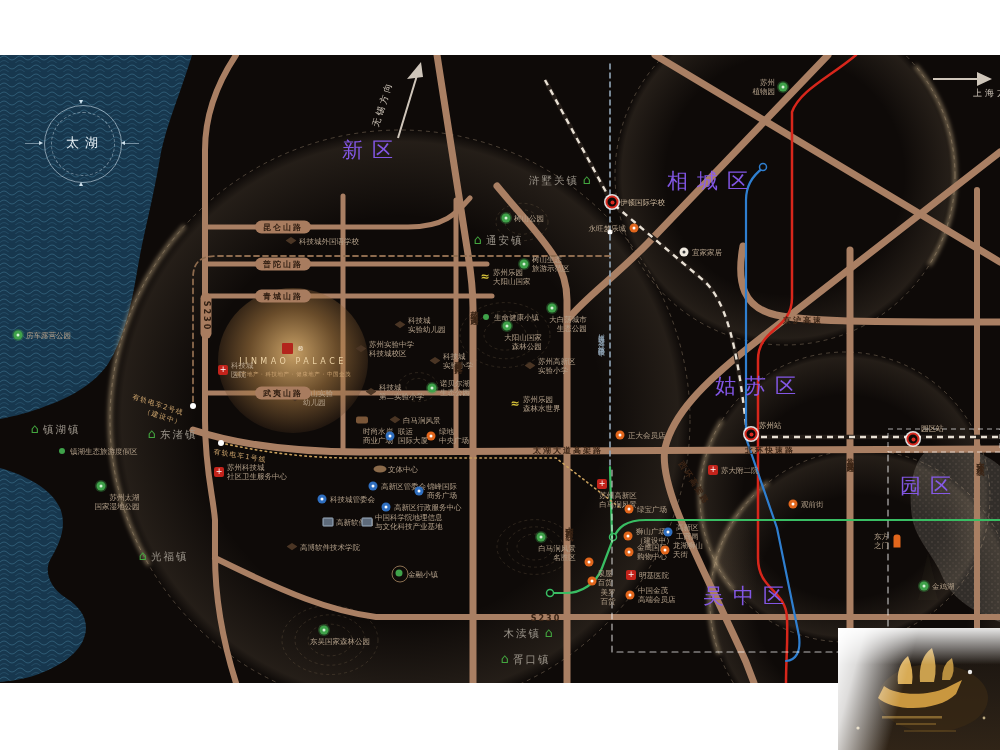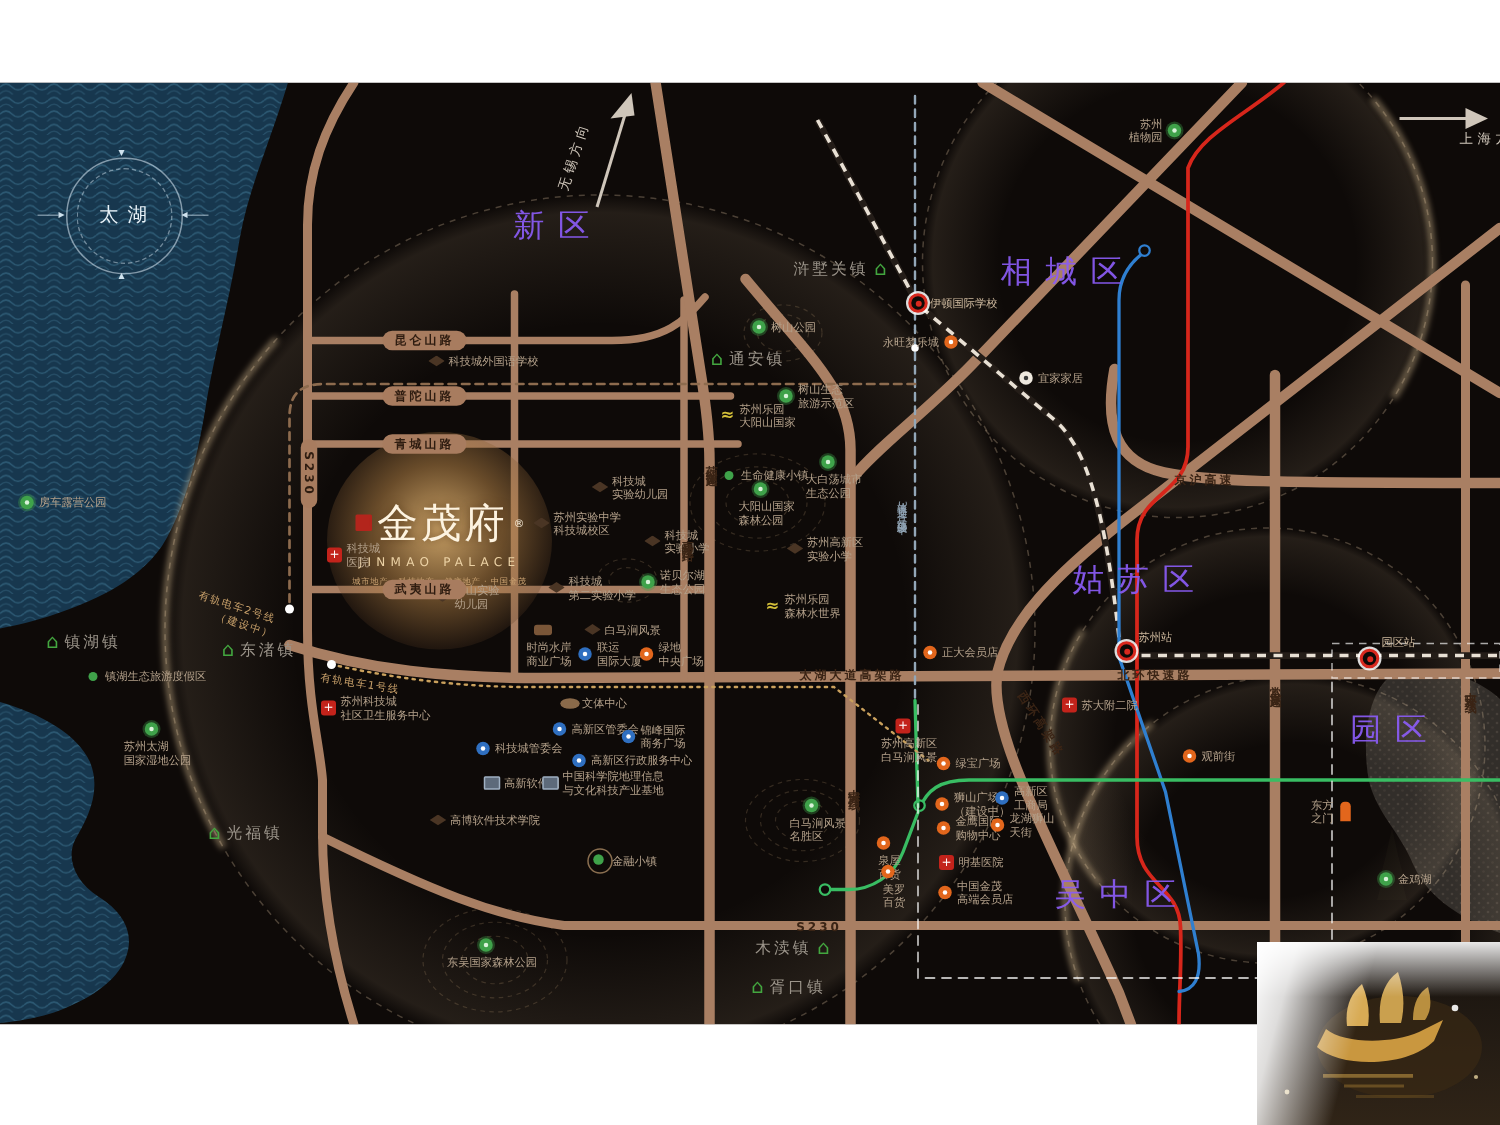--- a/index.html
+++ b/index.html
@@ -16,21 +16,21 @@
   .onroad.v{writing-mode:vertical-rl;}
   .tramlab{color:#c8a06a;font-size:7px;letter-spacing:1px;}
   .line3lab{color:#93a7b8;font-size:7px;writing-mode:vertical-rl;letter-spacing:1px;}
   .arrowlab{color:#cfc6ba;font-size:9px;letter-spacing:3px;}
   
   .poi{position:absolute;width:0;height:0;}
   .poi .ic{position:absolute;transform:translate(-50%,-50%);display:block;}
   .lbl{position:absolute;color:#b3a08a;font-size:7.5px;line-height:9px;white-space:nowrap;}
   .lbl.r{left:8px;top:0;transform:translateY(-50%);}
   .lbl.l{right:8px;top:0;transform:translateY(-50%);text-align:right;}
-  .lbl.b{top:7px;left:4px;transform:translateX(-50%);text-align:left;}
+  .lbl.b{top:7px;left:16px;transform:translateX(-50%);text-align:right;}
   .lbl.town-lbl{font-size:10.5px;color:#9b948a;letter-spacing:2px;}
   .lbl.station-lbl{color:#cdb89d;}
   .ic-town{width:12px;height:12px;color:#43a63f;font-size:13px;line-height:12px;text-align:center;}
   .ic-park{width:9px;height:9px;border-radius:50%;background:#3fa24a;box-shadow:0 0 0 1.5px rgba(63,162,74,.35);}
   .ic-park:after{content:"";position:absolute;left:3px;top:3px;width:3px;height:3px;border-radius:50%;background:#d9f2da;}
   .ic-parkdot{width:6px;height:6px;border-radius:50%;background:#3fa24a;}
   .ic-spring{color:#d6c23a;font-size:11px;font-weight:bold;line-height:10px;}
   .ic-hospital{width:10px;height:10px;background:#c3231b;border-radius:2px;}
   .ic-hospital:after{content:"+";position:absolute;left:0;top:0;width:10px;height:10px;color:#fff;font-size:8px;line-height:10px;text-align:center;}
   .ic-school{width:11px;height:8px;background:#4a3524;clip-path:polygon(50% 0,100% 45%,50% 90%,0 45%);}
@@ -183,21 +183,20 @@
     <span class="tick" style="left:42px;top:0">▾</span>
     <span class="tick" style="left:42px;bottom:0">▴</span>
     <span class="tick" style="left:2px;top:41px">▸</span>
     <span class="tick" style="right:2px;top:41px">◂</span>
     <span class="cl">太湖</span>
   </div>
 
   <div id="logo">
     <div class="row">
       <span class="seal"></span>
-      <span class="nm">金茂府</span>
       <span class="reg">®</span>
     </div>
     <div class="en">JINMAO PALACE</div>
     <div class="tg">城市地产 · 科技地产 · 健康地产 · 中国金茂</div>
   </div>
 
   <div id="poi-layer">
       <div class="poi" style="left: 35px; top: 429px;">
         <span class="ic ic-town">⌂</span>
         <div class="lbl r town-lbl">

